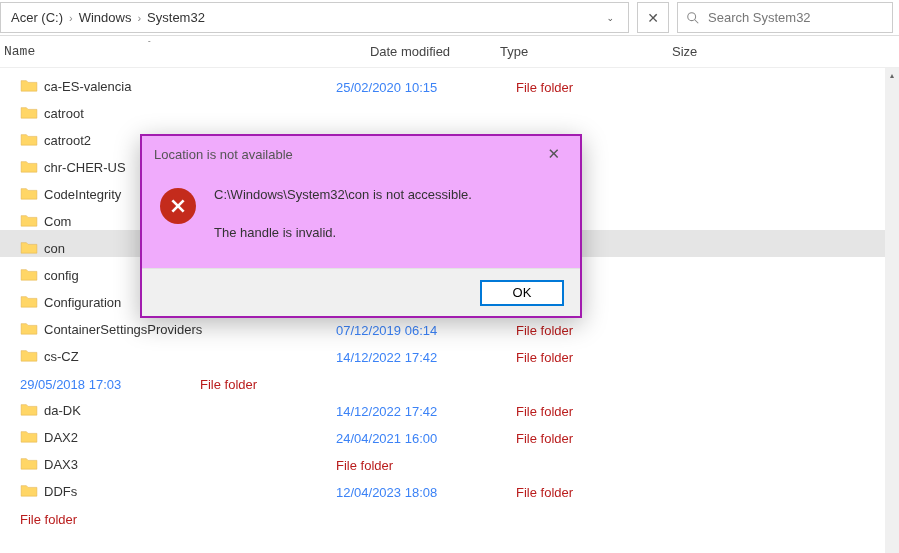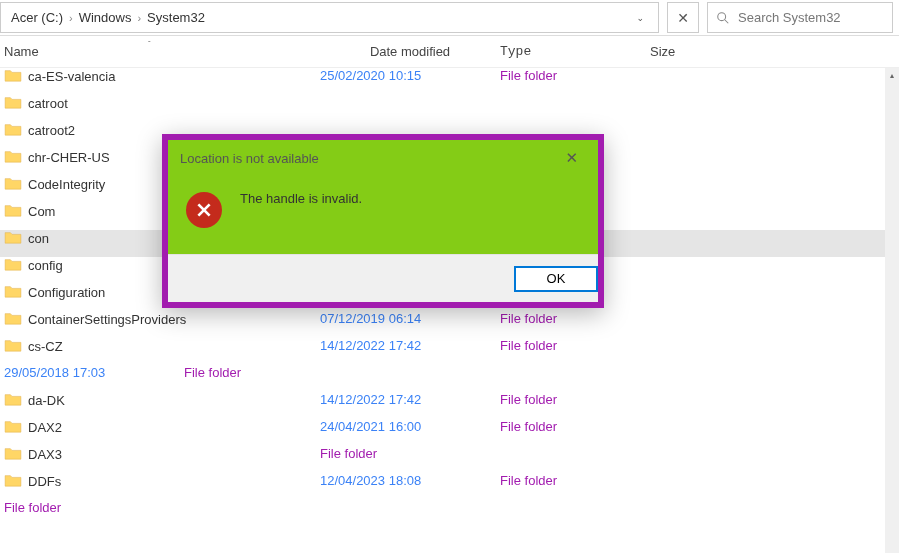--- a/index.html
+++ b/index.html
@@ -4,51 +4,51 @@
   <style>
     * { margin: 0; padding: 0; box-sizing: border-box; }
     body { font-family: "Segoe UI", Arial, sans-serif; font-size: 13px; color: #333; background: #fff; width: 899px; height: 553px; overflow: hidden; position: relative; }
     
     .addressbar { display: flex; height: 36px; border-bottom: 1px solid #ddd; gap: 8px; padding: 2px 6px 2px 0; text-align: right; }
     .breadcrumb-box { flex: 1; display: flex; align-items: center; border: 1px solid #ccc; padding: 0 6px; }
     .bc { padding: 3px 4px; cursor: default; }
     .bc-sep { color: #888; padding: 0 2px; font-size: 11px; }
     .bc-dn { margin-left: auto; padding: 0 8px; color: #555; font-size: 9px; }
     .bc-close { width: 32px; display:flex;align-items:center;justify-content:center; border:1px solid #ccc; font-size:14px; color:#555;}
-    .searchbox { width: 186px; border:1px solid #ccc; display:flex; align-items:center; padding:0 8px; gap:8px; color:#777;}
+    .searchbox { width: 216px; border:1px solid #ccc; display:flex; align-items:center; padding:0 8px; gap:8px; color:#777;}
     .searchbox svg { width:14px; height:14px; }
     
     .headerrow { display:flex; height:32px; align-items:center; border-bottom:1px solid #eee; padding-left:4px; font-size:13px; color:#444; position:relative;}
-    .col-name { width:316px; display:flex; align-items:center; gap:8px;}
+    .col-name { width:316px; display:flex; align-items:center; gap:8px;font-family:Liberation Mono, monospace;}
     .col-date { width:180px;text-align:center; }
-    .col-type { width:150px;font-family:Liberation Mono, monospace; }
-    .col-size { width:100px; }
+    .col-type { width:150px; }
+    .col-size { width:100px;margin-left:22px; }
     .sort-caret { font-size:8px; color:#666; position:absolute; left:148px; top:3px;}
     
     .listpane { position:relative; height: calc(100% - 68px); overflow:hidden; }
-    .row { display:flex; height:27px; align-items:flex-start; padding-left:4px; }
+    .row { display:flex; height:27px; align-items:flex-end; padding-left:20px; }
     .row.selected { background:#e5e5e5; }
     .fname { width:316px; display:flex; align-items:center; gap:6px; }
     .foldericon { width:18px; height:14px; }
     .fdate { width:180px; color:#3b82f6; }
-    .ftype { width:150px; color:#a21caf; }
+    .ftype { width:150px; color:#b91c1c; }
     .fsize { width:100px; }
     
     .scrolltrack { position:absolute; right:0; top:0; width:14px; height:100%; background:#f0f0f0;}
     .scrollup,.scrolldn{height:14px;display:flex;align-items:center;justify-content:center;font-size:8px;color:#666;}
     
-    .dialog { position:absolute; left:162px; top:134px; width:442px; background:#84cc16; border:6px solid #a21caf; box-shadow:0 6px 24px rgba(0,0,0,0.28); }
+    .dialog { position:absolute; left:140px; top:134px; width:442px; background:#f0abfc; border:2px solid #a21caf; box-shadow:0 6px 24px rgba(0,0,0,0.28); }
     .dlg-title { height:36px; display:flex; align-items:center; padding:0 12px; color:#555; font-size:13px; }
     .dlg-close { margin-left:auto; font-size:15px; color:#555; padding:4px 8px; }
     .dlg-body { display:flex; padding: 14px 18px 26px 18px; gap:18px; }
     .dlg-icon { width:36px; height:36px; border-radius:50%; background:#c42b1c; display:flex; align-items:center; justify-content:center; flex-shrink:0; margin-top:2px;}
     .dlg-icon svg { width:18px; height:18px; }
     .dlg-text { font-size:13px; color:#333; line-height:1.4; }
     .dlg-text p:first-child { margin-bottom:20px; }
-    .dlg-btnrow { background:#f0f0f0; height:48px; display:flex; align-items:center; justify-content:flex-end; padding:0 0; border-top:1px solid #e3e3e3;}
+    .dlg-btnrow { background:#f0f0f0; height:48px; display:flex; align-items:center; justify-content:flex-end; padding:0 16px; border-top:1px solid #e3e3e3;}
     .dlg-ok { width:84px; height:26px; background:#fff; border:2px solid #0078d7; font-size:13px; }
   </style>
 </head>
 <body>
 
 <div class="addressbar">
   <div class="breadcrumb-box">
     <span class="bc">Acer (C:)</span>
     <span class="bc-sep">›</span>
     <span class="bc">Windows</span>
@@ -278,19 +278,20 @@
     <span class="dlg-close">✕</span>
   </div>
   <div class="dlg-body">
     <div class="dlg-icon">
       <svg viewBox="0 0 16 16">
           <line x1="3" y1="3" x2="13" y2="13" stroke="#fff" stroke-width="2.4"></line>
           <line x1="13" y1="3" x2="3" y2="13" stroke="#fff" stroke-width="2.4"></line>
         </svg>
     </div>
     <div class="dlg-text">
+      <p>C:\Windows\System32\con is not accessible.</p>
       <p>The handle is invalid.</p>
     </div>
   </div>
   <div class="dlg-btnrow">
     <button class="dlg-ok">OK</button>
   </div>
 </div>
 
 </body></html>

